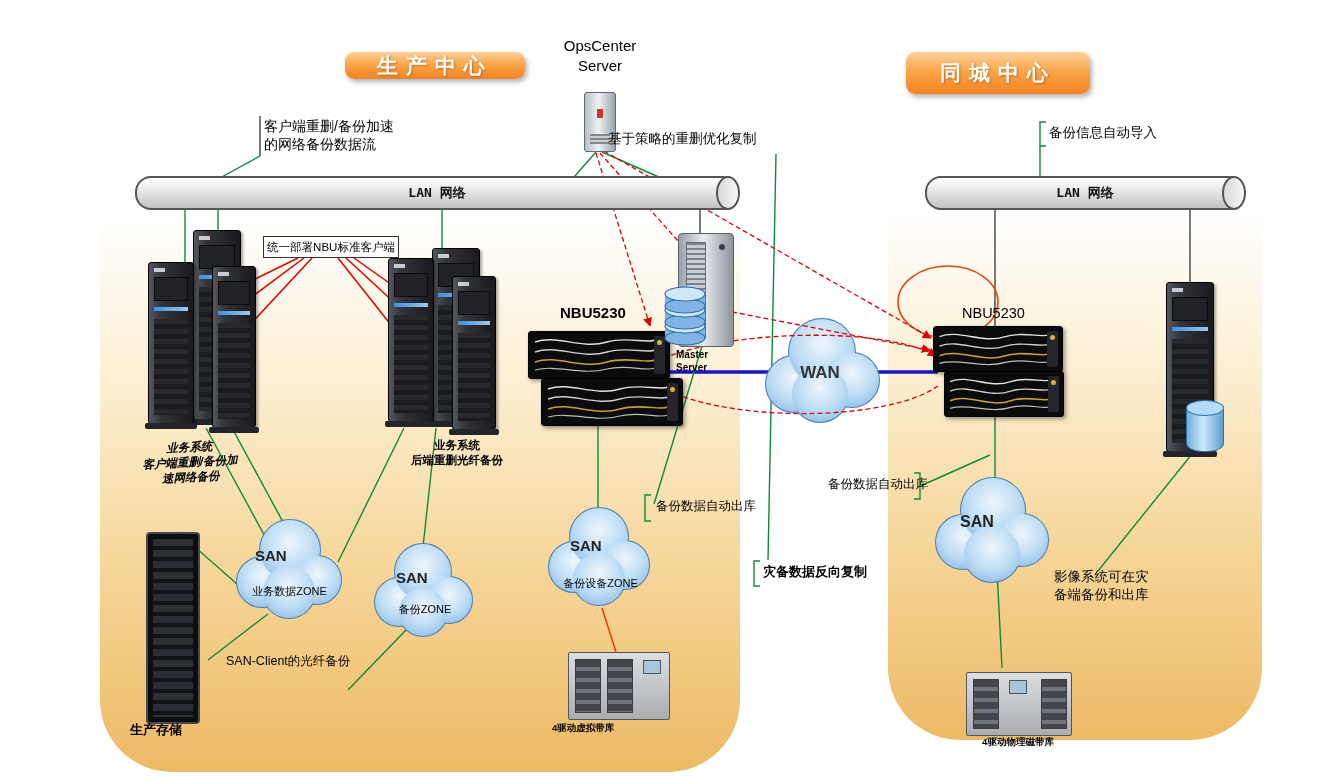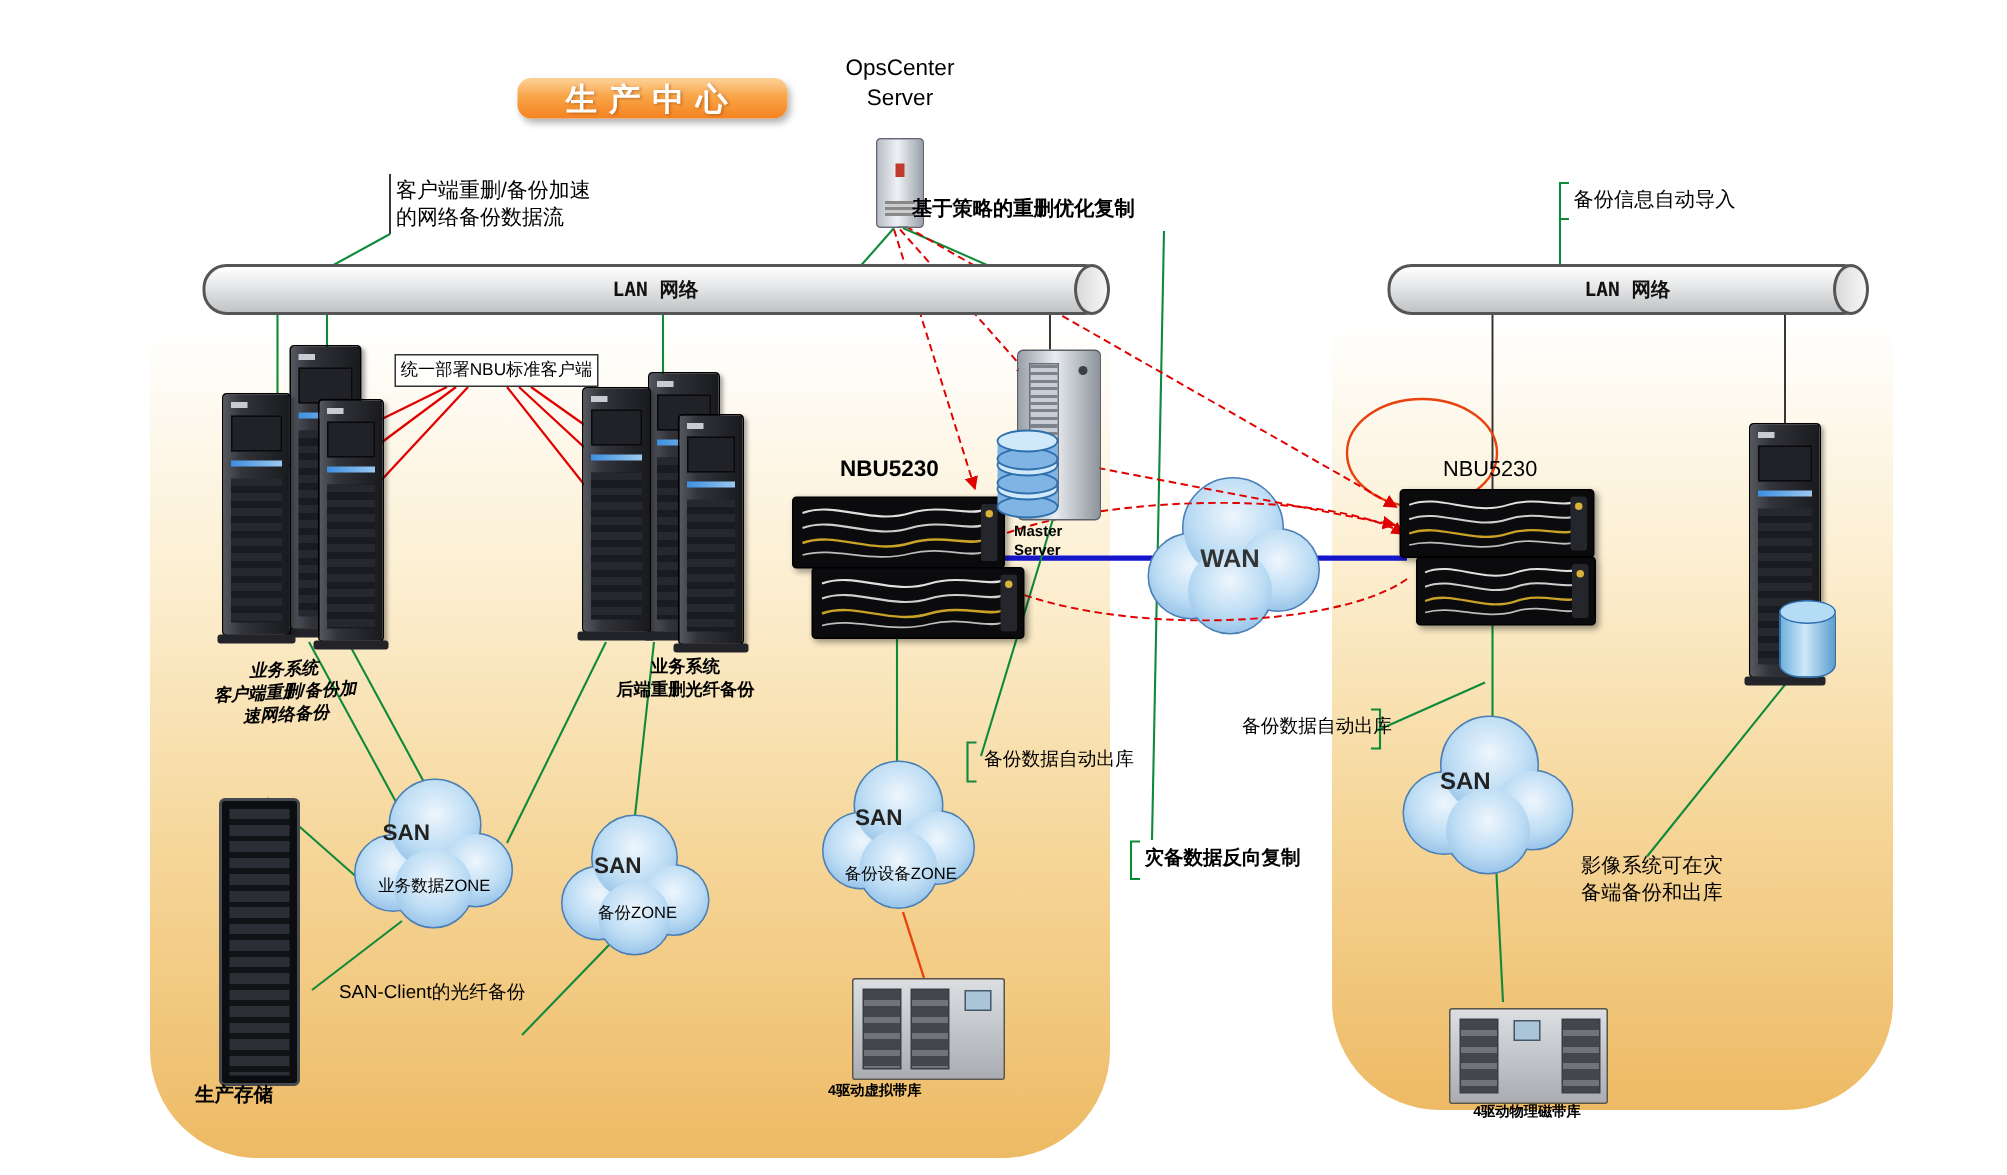--- a/index.html
+++ b/index.html
@@ -217,20 +217,23 @@
       <line x1="596" y1="153" x2="650" y2="326" marker-end="url(#ar)"></line>
       <line x1="732" y1="312" x2="930" y2="350" marker-end="url(#ar)"></line>
       <path d="M664,358 C 740,328 890,328 936,356" marker-end="url(#ar)"></path>
       <path d="M938,386 C 890,420 740,424 666,390" marker-end="url(#ar)"></path>
     </g>
   </svg>
 
   <div class="badge" style="left:345px;top:52px;width:180px;height:27px">
     <span data-bind="titles.production">生产中心</span>
   </div>
+  <div class="badge" style="left:906px;top:52px;width:184px;height:42px">
+    <span data-bind="titles.city">同城中心</span>
+  </div>
 
   <div class="lbl" style="left:552px;top:36px;width:96px;text-align:center;font-size:15px" data-bind="ops_center.label">OpsCenter
 Server</div>
   <div class="opsicon" style="left:584px;top:92px;width:30px;height:58px">
     <div class="dot"></div>
     <div class="slots"></div>
   </div>
 
   <div class="pipe" style="left:135px;top:176px;width:600px;height:30px">
     <span data-bind="lan.left_label">LAN 网络</span>
@@ -370,21 +373,21 @@
   <div class="rack" style="left:146px;top:532px;width:50px;height:188px">
     <div class="bays"></div>
   </div>
   <div class="lbl" style="left:130px;top:722px;width:90px;font-size:13px;font-weight:bold" data-bind="devices.prod_storage">生产存储</div>
 
   <div class="cyl" style="left:1186px;top:402px;width:36px;height:48px"></div>
 
   <div class="lbl" style="left:264px;top:117px;width:160px;font-size:14px" data-bind="annotations.client_dedup_flow">客户端重删/备份加速
 的网络备份数据流</div>
   <div class="lbl boxlbl" style="left:263px;top:236px;width:134px;height:20px;font-size:11.5px" data-bind="annotations.nbu_client_box">统一部署NBU标准客户端</div>
-  <div class="lbl" style="left:608px;top:130px;width:180px;font-size:13.5px;font-weight:bold" data-bind="annotations.policy_replication">基于策略的重删优化复制</div>
+  <div class="lbl" style="left:608px;top:130px;width:180px;font-size:13.5px;font-weight:normal" data-bind="annotations.policy_replication">基于策略的重删优化复制</div>
   <div class="lbl" style="left:1049px;top:124px;width:120px;font-size:13.5px" data-bind="annotations.backup_info_import">备份信息自动导入</div>
   <div class="lbl" style="left:126px;top:440px;width:128px;text-align:center;font-size:11.5px;font-weight:bold;font-style:italic;transform:rotate(-3deg)" data-bind="annotations.biz_left">业务系统
 客户端重删/备份加
 速网络备份</div>
   <div class="lbl" style="left:398px;top:438px;width:118px;text-align:center;font-size:11.5px;font-weight:bold" data-bind="annotations.biz_mid">业务系统
 后端重删光纤备份</div>
   <div class="lbl" style="left:656px;top:498px;width:112px;font-size:12.5px" data-bind="annotations.auto_out_left">备份数据自动出库</div>
   <div class="lbl" style="left:828px;top:476px;width:110px;font-size:12.5px" data-bind="annotations.auto_out_right">备份数据自动出库</div>
   <div class="lbl" style="left:763px;top:564px;width:124px;font-size:13px;font-weight:bold" data-bind="annotations.reverse_replication">灾备数据反向复制</div>
   <div class="lbl" style="left:226px;top:653px;width:150px;font-size:12.5px" data-bind="annotations.san_client">SAN-Client的光纤备份</div>

